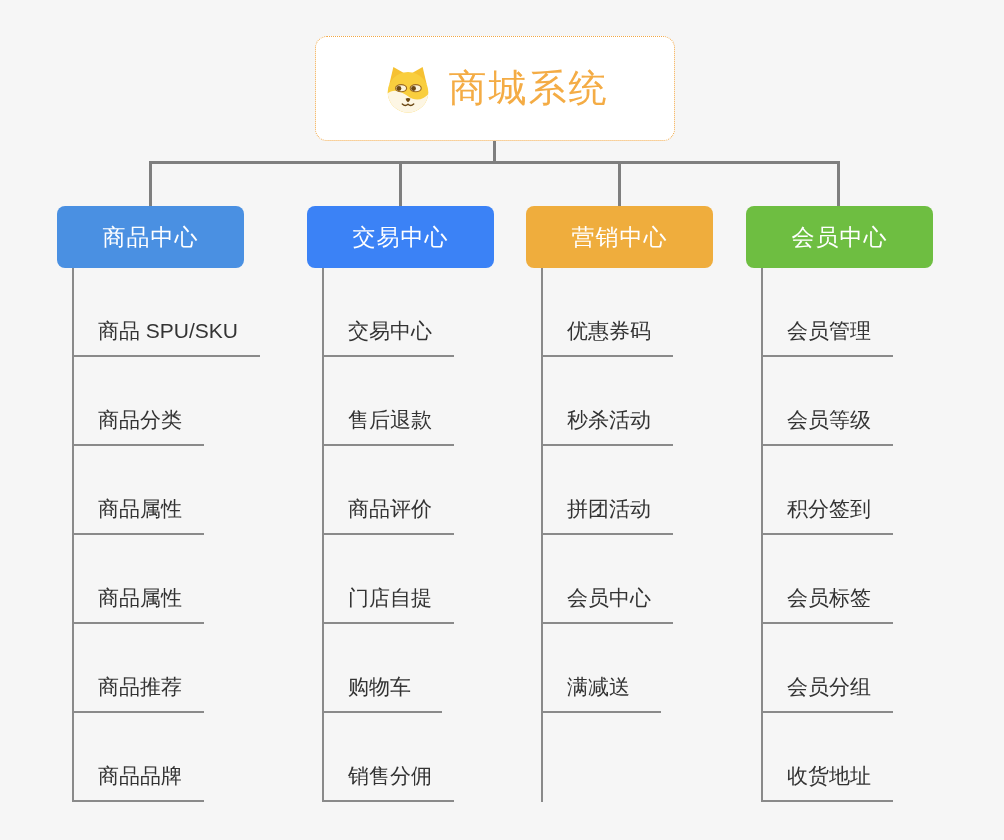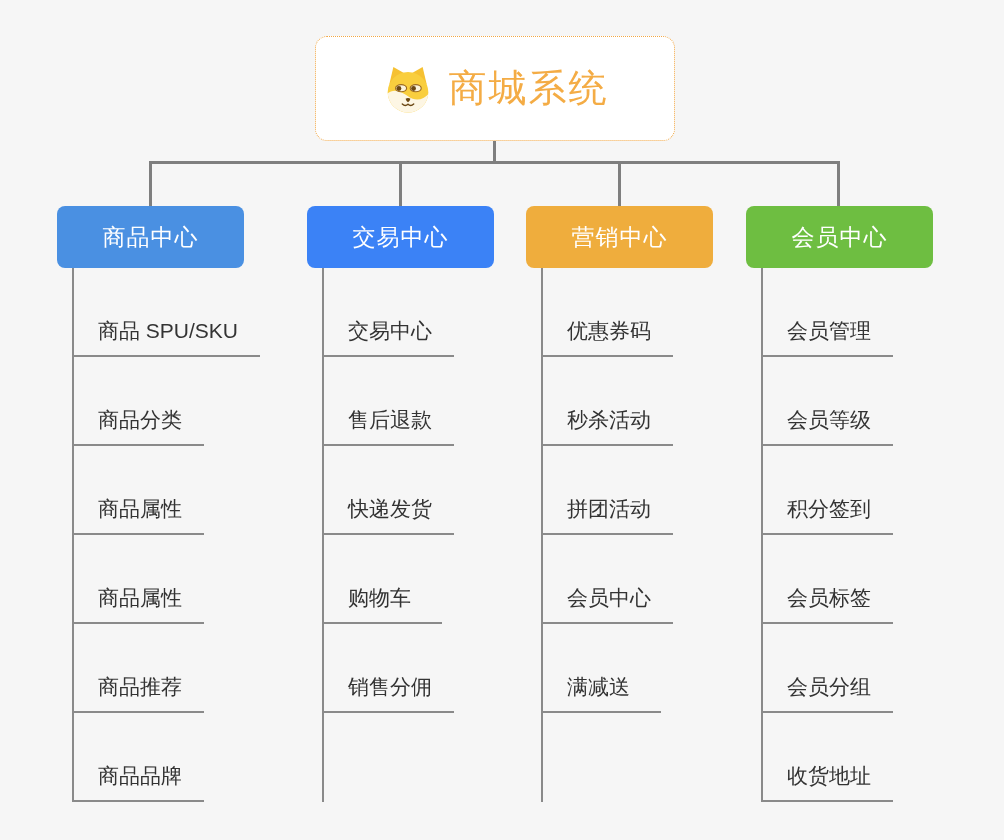--- a/index.html
+++ b/index.html
@@ -115,21 +115,22 @@
       <div class="leaf">商品品牌</div>
     </div>
   </div>
 
   <div class="column" style="left:307px;">
     <div class="branch-node" style="background-color: #3b82f6;">交易中心</div>
     <div class="items">
       <div class="spine"></div>
       <div class="leaf">交易中心</div>
       <div class="leaf">售后退款</div>
-      <div class="leaf">快递发货</div>
+      <div class="leaf">商品评价</div>
+      <div class="leaf">门店自提</div>
       <div class="leaf">购物车</div>
       <div class="leaf">销售分佣</div>
     </div>
   </div>
 
   <div class="column" style="left:526px;">
     <div class="branch-node" style="background-color: rgb(239, 173, 61);">营销中心</div>
     <div class="items">
       <div class="spine"></div>
       <div class="leaf">优惠券码</div>

